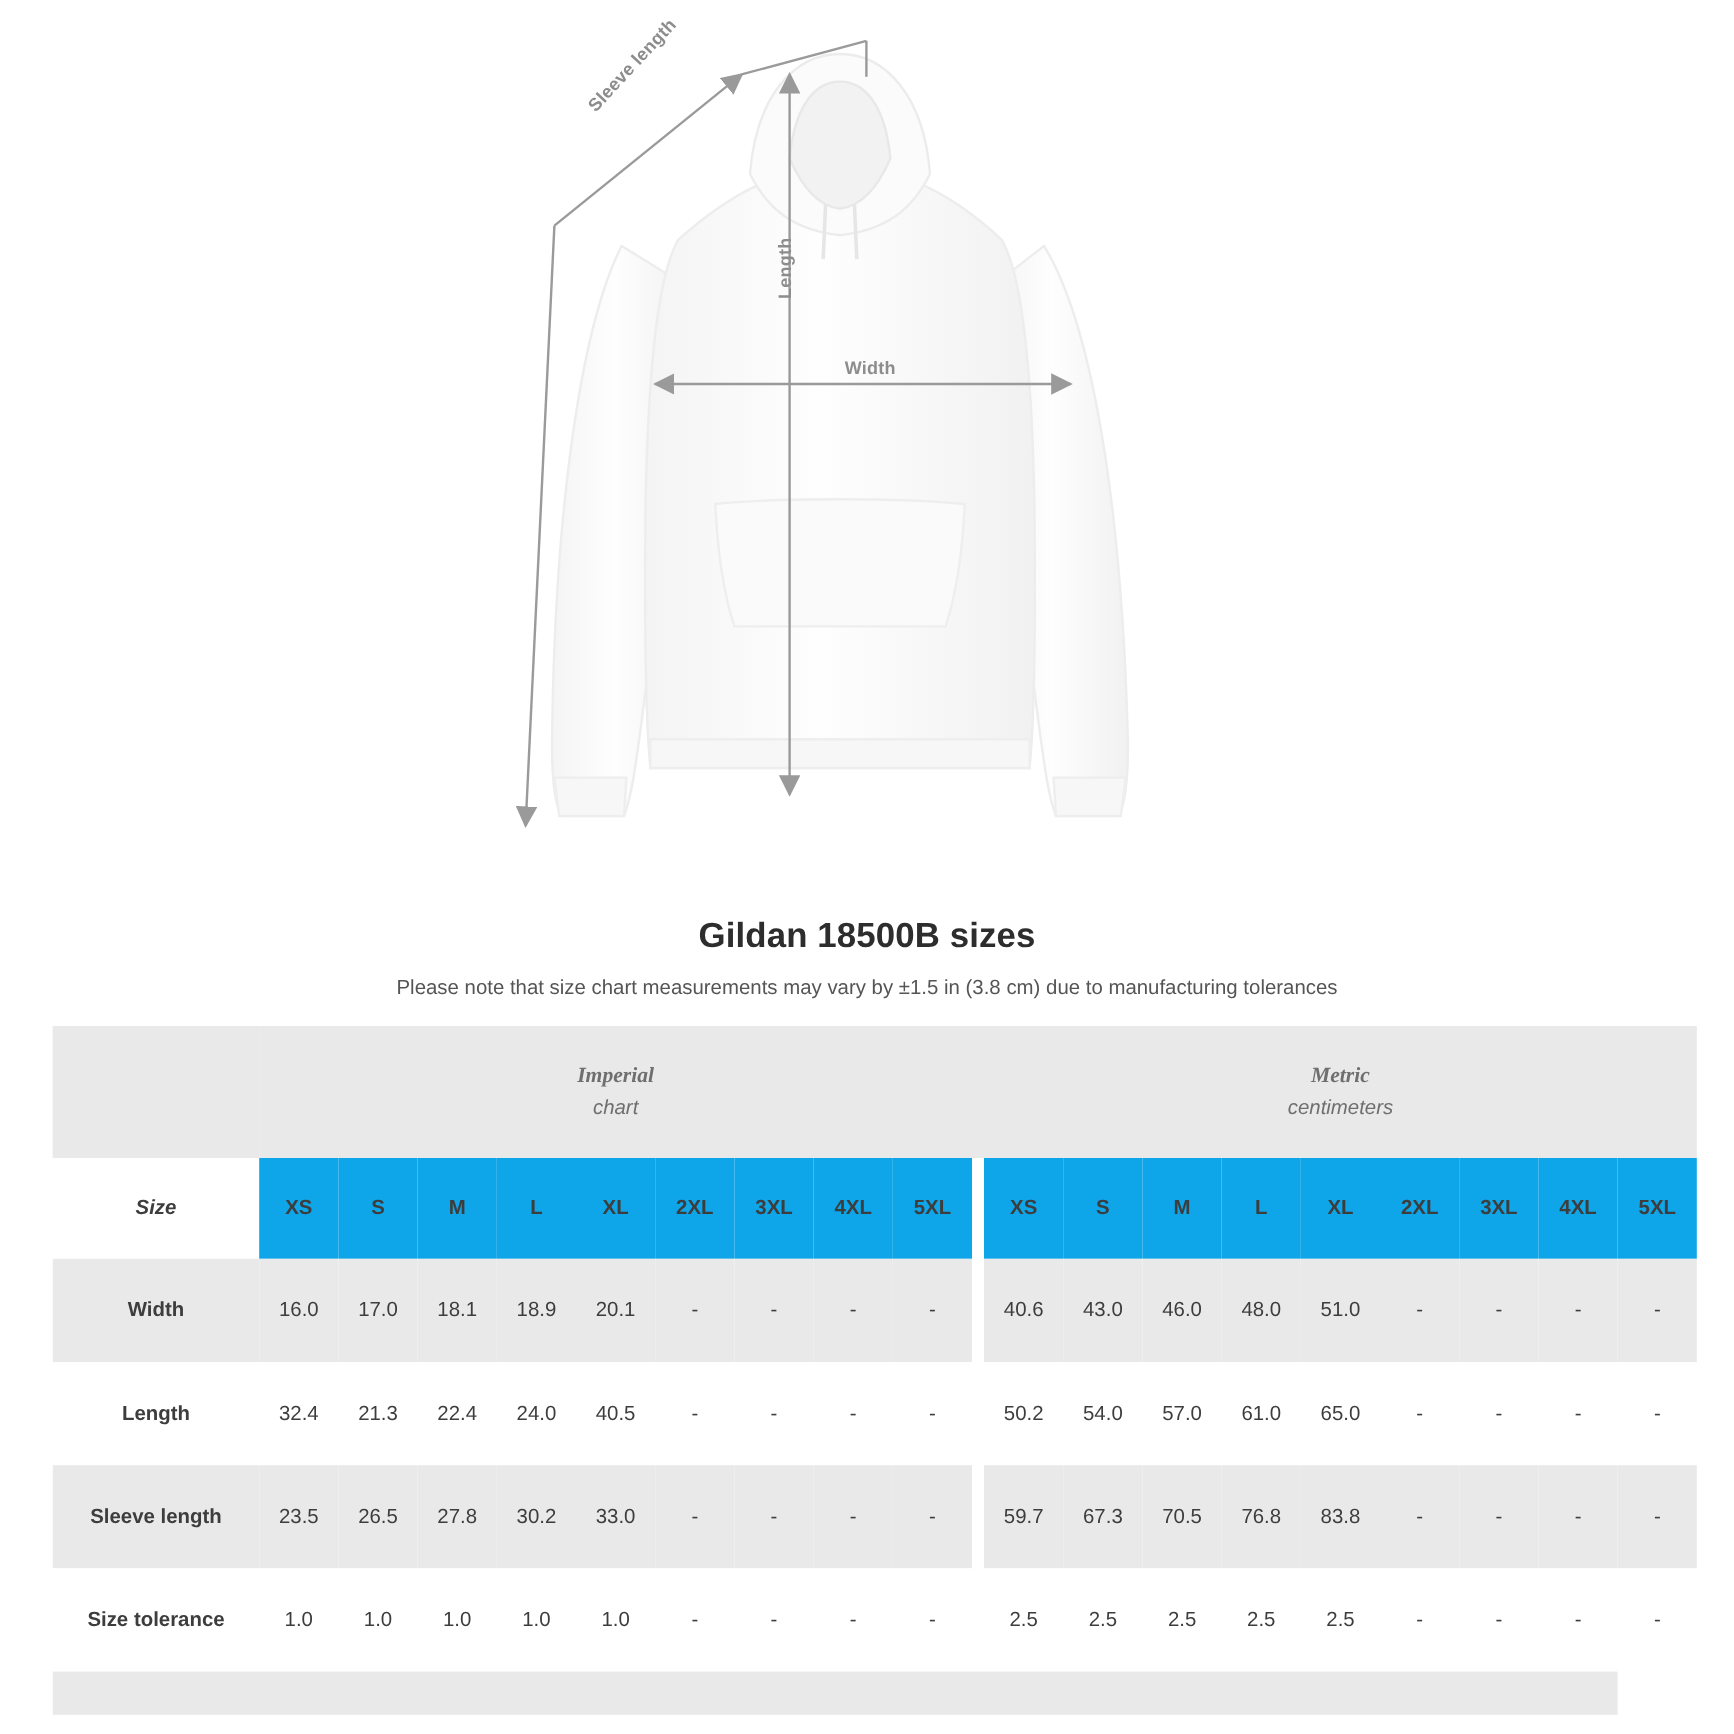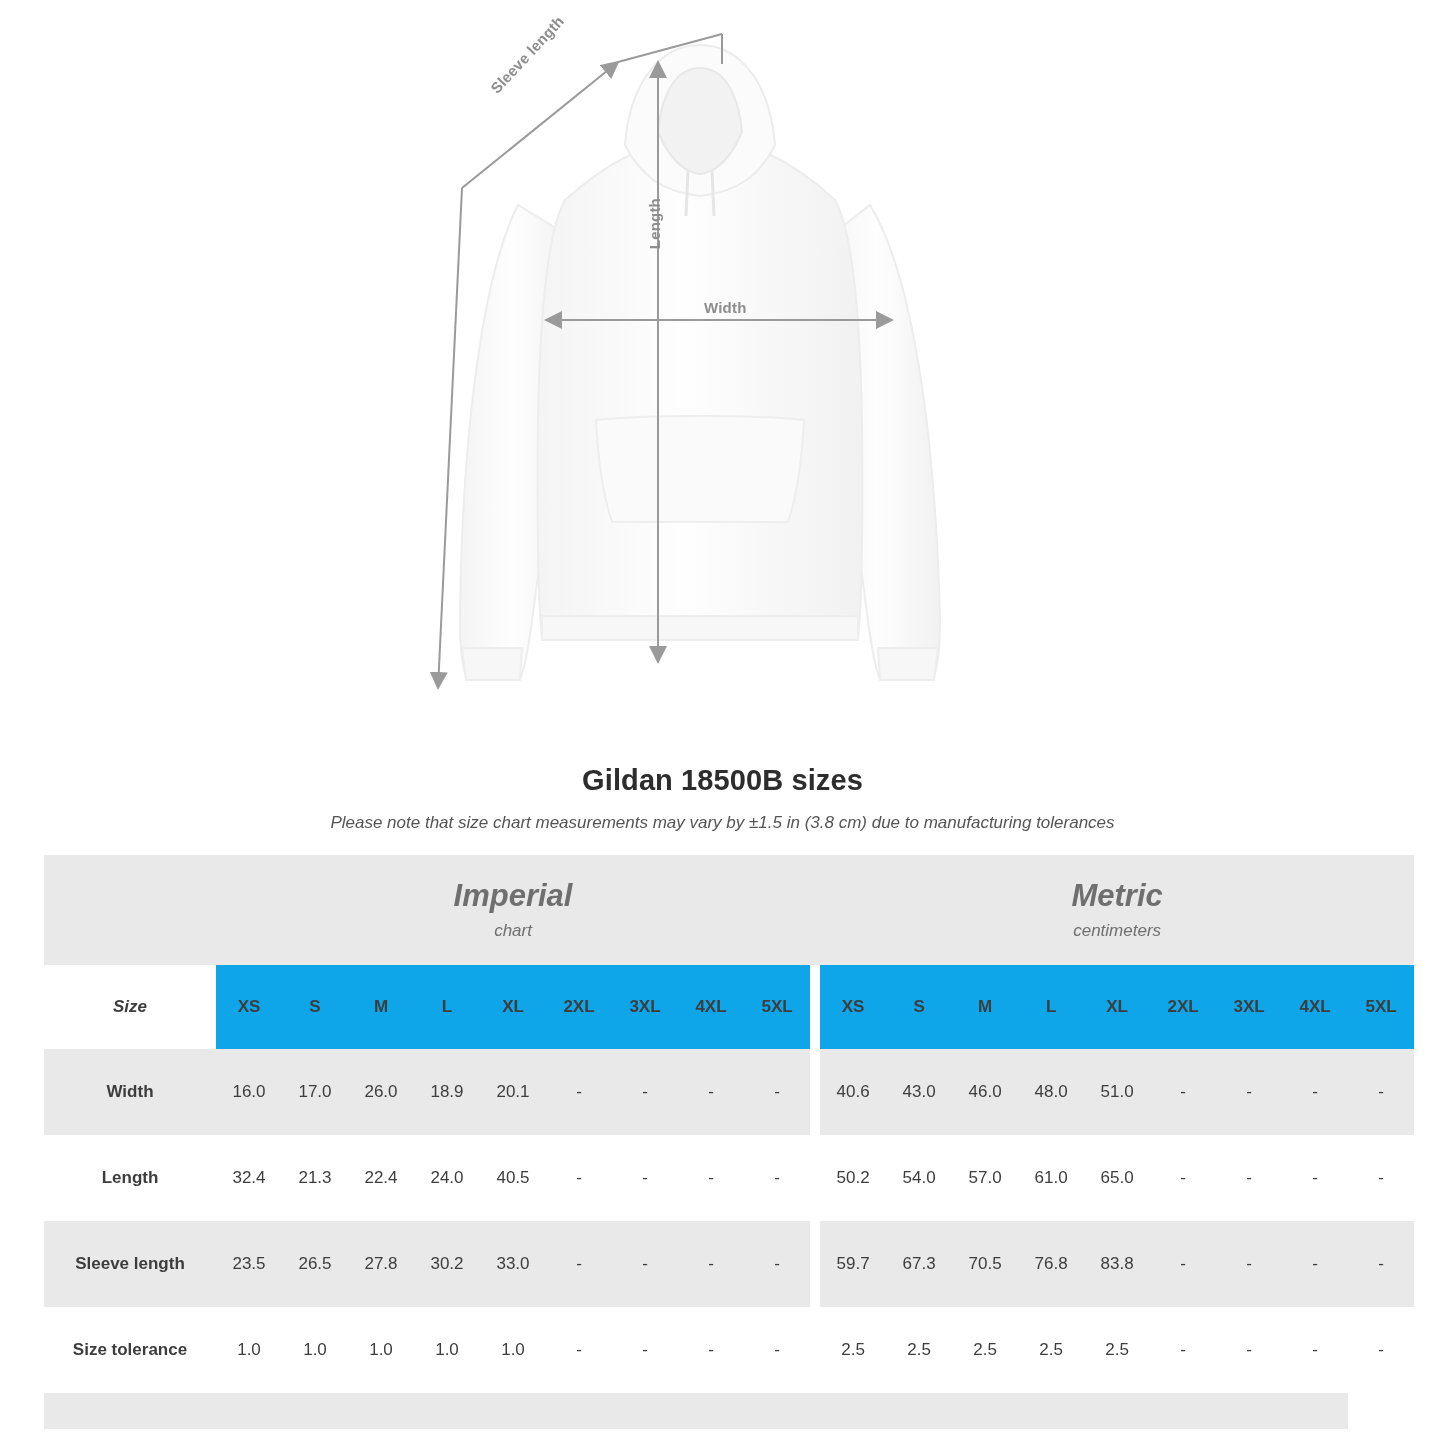--- a/index.html
+++ b/index.html
@@ -67,21 +67,20 @@
   }
   .chart-title {
     font-size: 29px;
     font-weight: bold;
     color: #2d2d2d;
     margin: 0;
     letter-spacing: 0.1px;
   }
   .chart-note {
     font-size: 17px;
-    font-style: italic;
     color: #555555;
     margin-top: 16px;
   }
 
   
   .table-wrap {
     margin: 22px 44px 0 44px;
     width: 1357px;
   }
   table.sizes {
@@ -94,25 +93,26 @@
     vertical-align: middle;
     font-size: 17px;
     color: #3d3d3d;
     border: none;
   }
   .unit-head {
     height: 110px;
     background: #e9e9e9;
   }
   .unit-head .unit-name {
-    font-size: 31px;
+    font-size: 18px;
     font-style: italic;
     font-weight: bold;
     color: #6f6f6f;
     line-height: 1.1;
+    font-family: Liberation Serif, serif;
   }
   .unit-head .unit-sub {
     font-size: 17px;
     font-style: italic;
     color: #6f6f6f;
     padding-top: 7px;
   }
   .corner-cell { background: #e9e9e9; }
 
   tr.sizes-row td {
@@ -272,21 +272,21 @@
         <td>2XL</td>
         <td>3XL</td>
         <td>4XL</td>
         <td>5XL</td>
       </tr>
 
       <tr class="data-row shade">
         <td class="rowlabel">Width</td>
         <td class="val">16.0</td>
         <td class="val">17.0</td>
-        <td class="val">26.0</td>
+        <td class="val">18.1</td>
         <td class="val">18.9</td>
         <td class="val">20.1</td>
         <td class="val">-</td>
         <td class="val">-</td>
         <td class="val">-</td>
         <td class="val">-</td>
         <td class="sep-col"></td>
         <td class="val">40.6</td>
         <td class="val">43.0</td>
         <td class="val">46.0</td>

